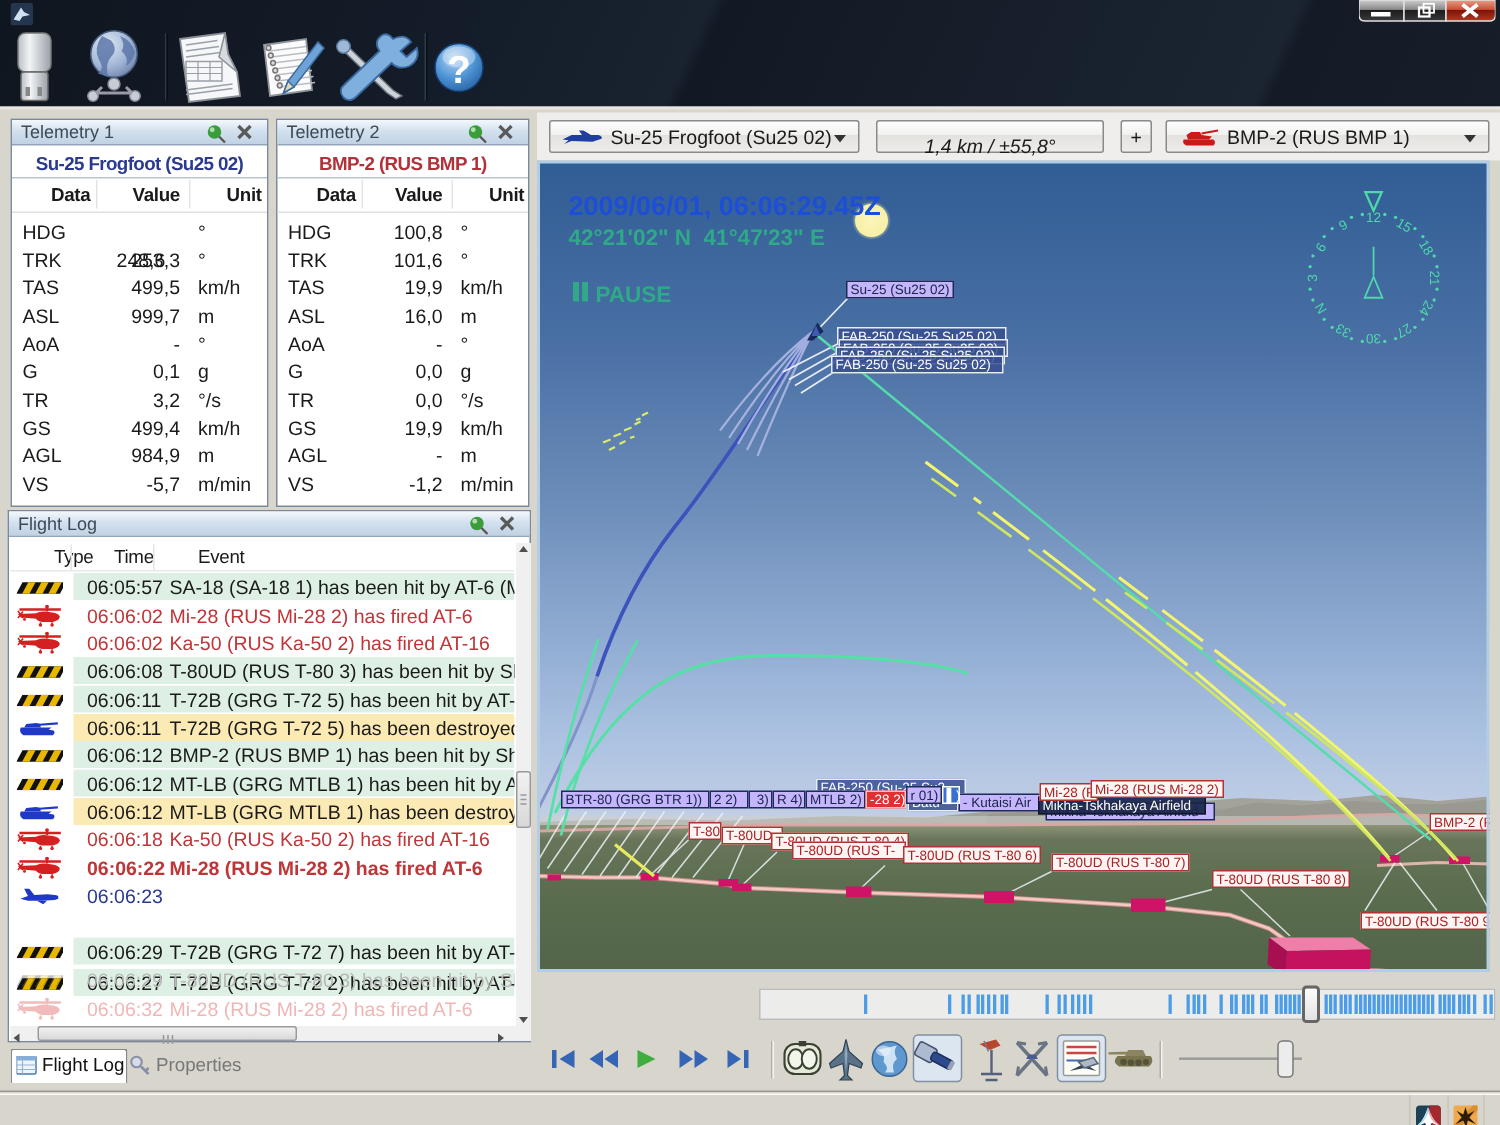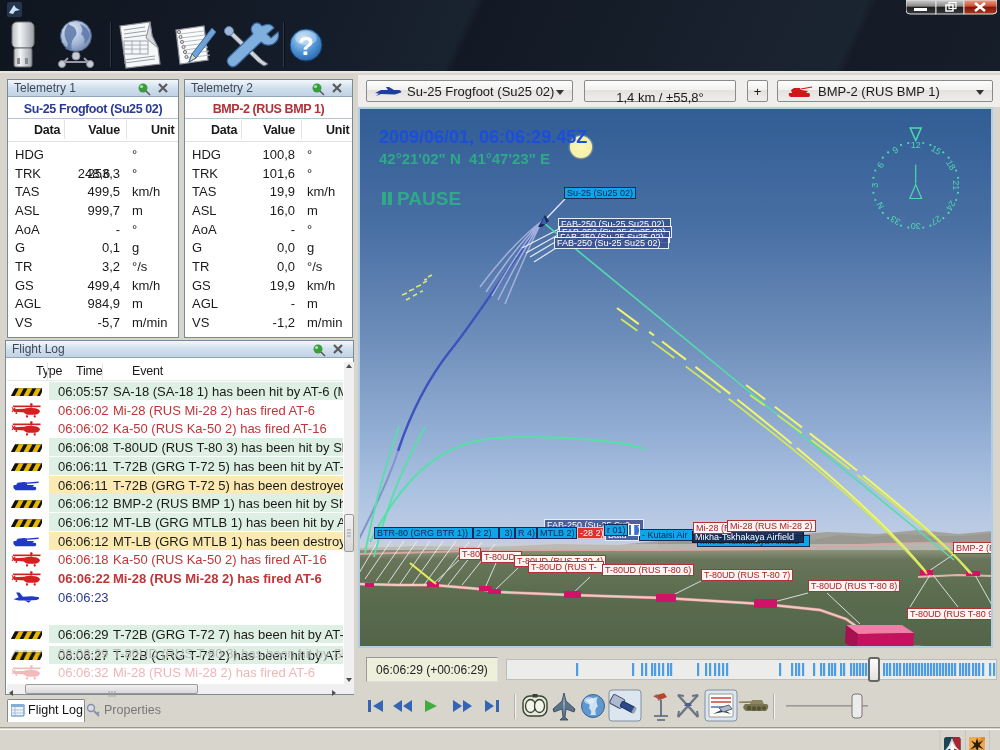--- a/index.html
+++ b/index.html
@@ -31,21 +31,21 @@
 .sbar{position:absolute;background:#f0f0f0;}
 .sthumb{position:absolute;background:linear-gradient(#f2f2f2,#d8d8d8);border:1px solid #9a9a9a;border-radius:2px;}
 
 #tabs{position:absolute;left:0px;top:699px;width:358px;height:23px;font-size:13px;color:#444;}
 
 #bar3d{position:absolute;left:358px;top:75px;width:642px;height:32px;background:#efeeec;}
 .dd{position:absolute;height:22px;background:linear-gradient(#fdfdfd,#f1f1f0 45%,#e4e2df 46%,#efedeb);border:1px solid #8a8a8a;border-radius:2px;font-size:13px;color:#1a1a1a;}
 #view3d{position:absolute;left:358px;top:107px;width:635px;height:541px;overflow:hidden;}
 .lbl{position:absolute;font-size:9px;line-height:10px;white-space:nowrap;padding:0 2px;}
 .rl{border:1px solid #b03333;background:#fdf4f4;color:#a22;}
-.bl{border:1px solid #1c2c56;background:#0ea5e9;color:#182448;}
+.bl{border:1px solid #1c2c56;background:#c4b5fd;color:#182448;}
 .dl{border:1px solid #e8ecf4;background:rgba(56,79,145,0.85);color:#fff;}
 
 #timebox{position:absolute;left:366px;top:657px;width:132px;height:25px;background:#eef0dc;border:1px solid #999;border-right-color:#ddd;border-bottom-color:#ddd;font-size:12px;color:#222;text-align:center;line-height:24px;}
 #timeline{position:absolute;left:506px;top:659px;width:491px;height:21px;background:#ecedeb;border:1px solid #bcbcbc;}
 #statusbar{position:absolute;left:0;top:727px;width:1000px;height:23px;background:#d8d5cd;border-top:1px solid #9a978f;}
 </style></head>
 <body>
 <div id="win">
 
 <div id="top"></div>
@@ -466,21 +466,21 @@
 <div class="dd" style="left:8px;top:5px;width:207px;">
 <svg class="abs" style="left:6px;top:4px;" width="30" height="14">
           <path d="M2 8 L8 5 L15 5 L13 2 L16 2 L21 5 L26 5 Q29 6 28 7.5 L22 9.5 L8 9 L3 11 L6 8.5 Z" fill="#1f3fa0"></path>
         </svg>
 <div class="abs" style="left:40px;top:3px;">Su-25 Frogfoot (Su25 02)</div>
 <svg class="abs" style="right:7px;top:9px;" width="9" height="6">
           <path d="M0 0 L8 0 L4 5 Z" fill="#333"></path>
         </svg>
 </div>
 <div class="dd" style="left:226px;top:5px;width:152px;text-align:center;">
-        <div style="margin-top:9px;">1,4 km / ±55,8°</div>
+        <div style="margin-top:9px;font-style:italic;">1,4 km / ±55,8°</div>
       </div>
 <div class="dd" style="left:389px;top:5px;width:21px;text-align:center;">
         <div style="margin-top:3px;">+</div>
       </div>
 <div class="dd" style="left:419px;top:5px;width:216px;">
 <svg class="abs" style="left:8px;top:4px;" width="28" height="14">
           <path d="M8 3 L14 3 L15 5 L22 6 L20 8 L6 8 L5 5 Z" fill="#cc1818"></path>
           <path d="M3 8 L23 8 Q25 10 23 12 L5 12 Q2 11 3 8 Z" fill="#cc1818"></path>
           <path d="M15 4 L26 2" stroke="#cc1818" stroke-width="1.2"></path>
         </svg>
@@ -681,24 +681,23 @@
 <div class="lbl rl" style="left:244px;top:457px;">T-80UD (RUS T-80 6)</div>
 <div class="lbl rl" style="left:343px;top:462px;">T-80UD (RUS T-80 7)</div>
 <div class="lbl rl" style="left:450px;top:473px;">T-80UD (RUS T-80 8)</div>
 <div class="lbl rl" style="left:549px;top:501px;width:88px;overflow:hidden;">T-80UD (RUS T-80 9)</div>
 <div class="lbl rl" style="left:595px;top:435px;width:42px;overflow:hidden;">BMP-2 (R</div>
 <div class="lbl rl" style="left:335px;top:415px;width:39px;overflow:hidden;">Mi-28 (R</div>
 <div class="lbl rl" style="left:369px;top:413px;">Mi-28 (RUS Mi-28 2)</div>
 </div>
 <div style="position:absolute;left:21px;top:20px;color:#1d4ed8;font-size:18px;font-weight:bold;">2009/06/01, 06:06:29.45Z</div>
 <div style="position:absolute;left:21px;top:43px;color:#2fa987;font-size:15px;font-weight:bold;">42°21'02" N&nbsp; 41°47'23" E</div>
-<div style="position:absolute;left:24px;top:81px;color:#2fa987;font-size:19px;font-weight:bold;"><span style="display:inline-block;width:4px;height:13px;background:#2fa987;margin-right:2px;"></span><span style="display:inline-block;width:4px;height:13px;background:#2fa987;margin-right:5px;"></span>PAUSE</div>
-</div>
-
-<div id="timebox">06:06:29 (+00:06:29)</div>
+<div style="position:absolute;left:24px;top:81px;color:#2fa987;font-size:15px;font-weight:bold;"><span style="display:inline-block;width:4px;height:13px;background:#2fa987;margin-right:2px;"></span><span style="display:inline-block;width:4px;height:13px;background:#2fa987;margin-right:5px;"></span>PAUSE</div>
+</div>
+
 <div id="timeline">
       <svg width="489" height="19" style="position:absolute;left:0;top:0;">
         <rect x="69" y="3" width="2.2" height="13" fill="#4d9de6"></rect>
         <rect x="125" y="3" width="2.2" height="13" fill="#4d9de6"></rect>
         <rect x="134" y="3" width="2.2" height="13" fill="#4d9de6"></rect>
         <rect x="138" y="3" width="2.2" height="13" fill="#4d9de6"></rect>
         <rect x="144" y="3" width="2.2" height="13" fill="#4d9de6"></rect>
         <rect x="147" y="3" width="2.2" height="13" fill="#4d9de6"></rect>
         <rect x="151" y="3" width="2.2" height="13" fill="#4d9de6"></rect>
         <rect x="155" y="3" width="2.2" height="13" fill="#4d9de6"></rect>

